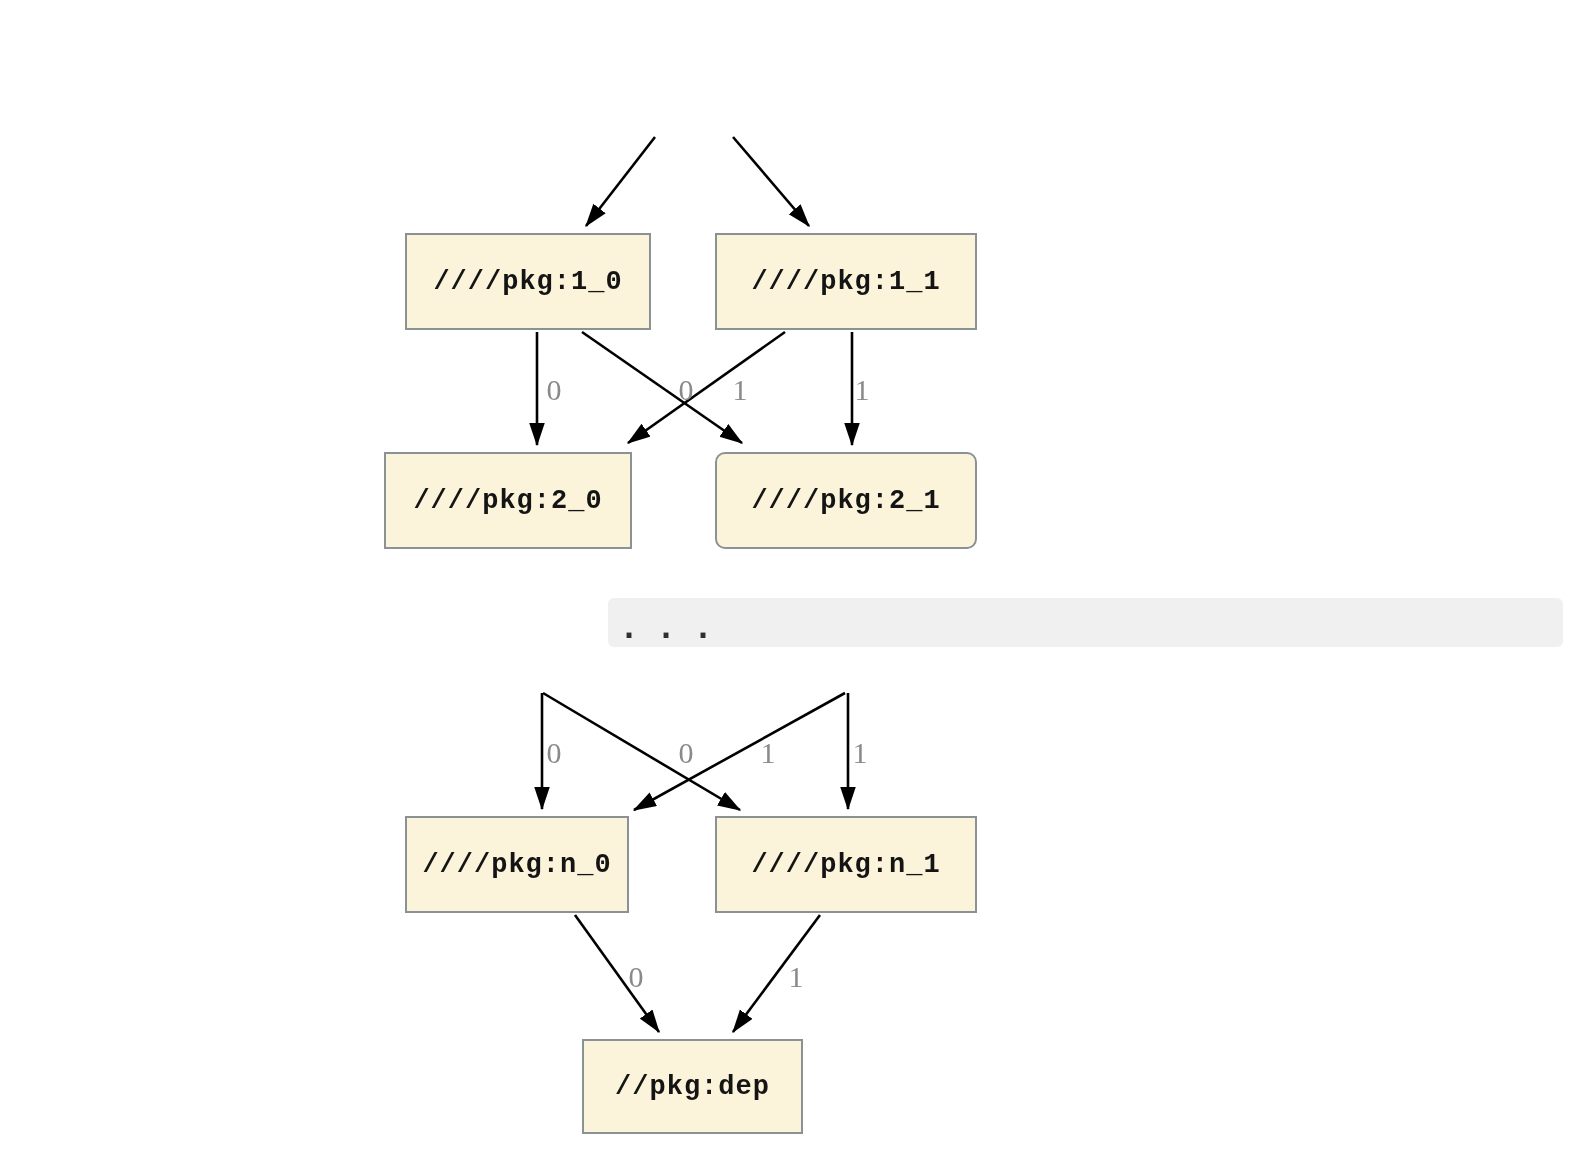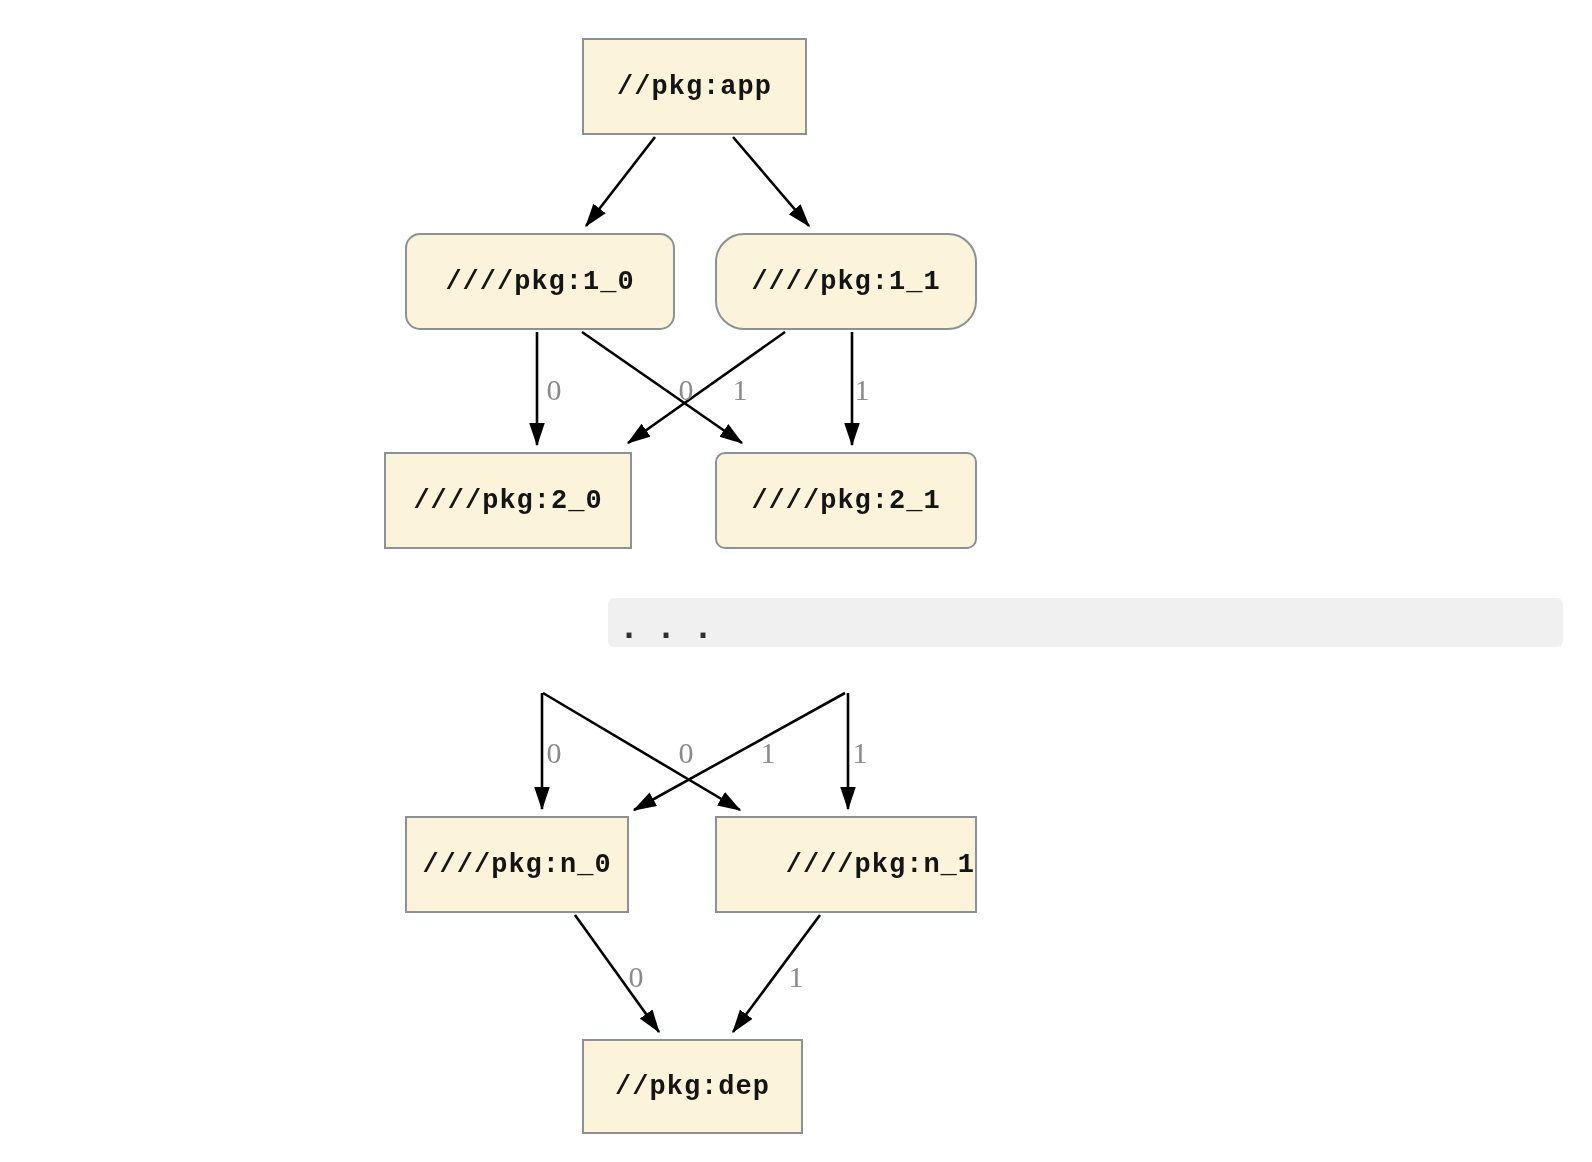--- a/index.html
+++ b/index.html
@@ -90,49 +90,46 @@
     <path class="edge" d="M785,332 L628,443" marker-end="url(#arrowhead)"></path>
     <path class="edge" d="M852,332 L852,445" marker-end="url(#arrowhead)"></path>
     <path class="edge" d="M542,693 L542,809" marker-end="url(#arrowhead)"></path>
     <path class="edge" d="M543,693 L740,810" marker-end="url(#arrowhead)"></path>
     <path class="edge" d="M845,693 L634,810" marker-end="url(#arrowhead)"></path>
     <path class="edge" d="M848,693 L848,809" marker-end="url(#arrowhead)"></path>
     <path class="edge" d="M575,915 L659,1032" marker-end="url(#arrowhead)"></path>
     <path class="edge" d="M820,915 L733,1032" marker-end="url(#arrowhead)"></path>
   </svg>
 
-  <div class="node" style="left:582px; top:38px; width:225px; height:97px;">
-    <span>//pkg:app</span>
-  </div>
 
-  <div class="node" style="left:405px; top:233px; width:270px; height:97px;border-radius:15px;">
+  <div class="node" style="left:405px; top:233px; width:246px; height:97px;">
     <span>////pkg:1_0</span>
   </div>
 
-  <div class="node" style="left:715px; top:233px; width:262px; height:97px;border-radius:29px;">
+  <div class="node" style="left:715px; top:233px; width:262px; height:97px;">
     <span>////pkg:1_1</span>
   </div>
 
   <div class="node" style="left:384px; top:452px; width:248px; height:97px;">
     <span>////pkg:2_0</span>
   </div>
 
   <div class="node" style="left:715px; top:452px; width:262px; height:97px;border-radius:10px;">
     <span>////pkg:2_1</span>
   </div>
 
   <div class="band">
     <span class="ellipsis">...</span>
   </div>
 
   <div class="node" style="left:405px; top:816px; width:224px; height:97px;">
     <span>////pkg:n_0</span>
   </div>
 
-  <div class="node" style="left:715px; top:816px; width:262px; height:97px;justify-content:flex-end;">
+  <div class="node" style="left:715px; top:816px; width:262px; height:97px;">
     <span>////pkg:n_1</span>
   </div>
 
   <div class="node" style="left:582px; top:1039px; width:221px; height:95px;">
     <span>//pkg:dep</span>
   </div>
 
   <span class="edge-label" style="left:554px; top:390px;">0</span>
   <span class="edge-label" style="left:686px; top:390px;">0</span>
   <span class="edge-label" style="left:740px; top:390px;">1</span>

